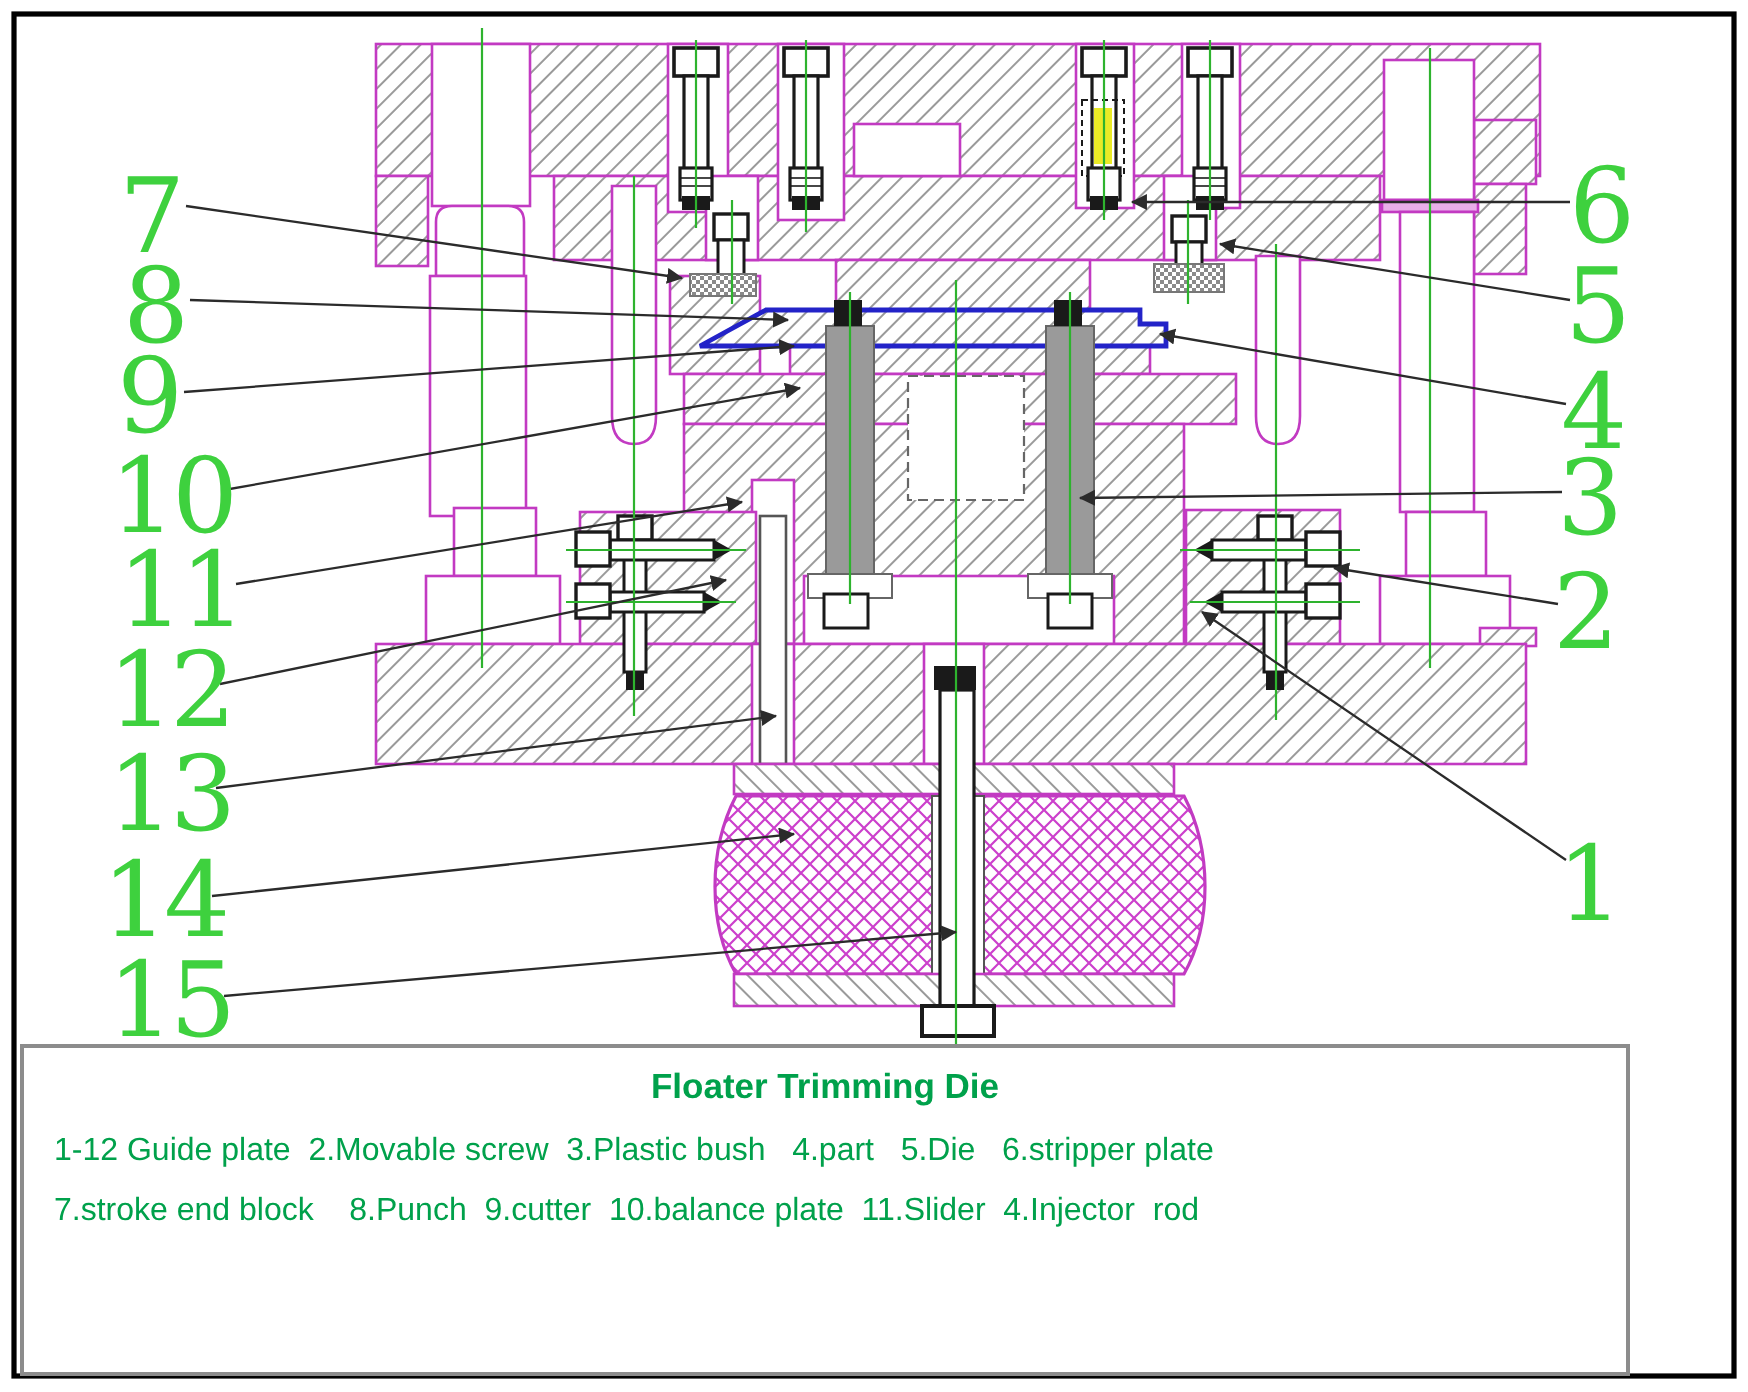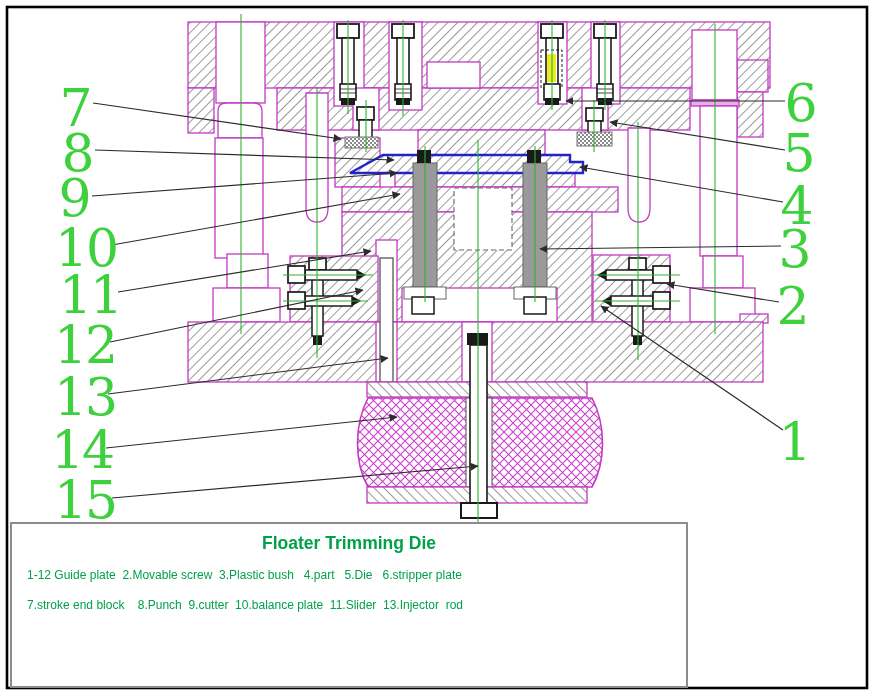--- a/index.html
+++ b/index.html
@@ -21,26 +21,26 @@
   .dash { stroke:#666; stroke-width:1.1; stroke-dasharray:5 3; fill:#fff; }
   .ydash{ stroke: var(--bolt-dark); stroke-width:1; stroke-dasharray:3 2; fill:none; }
   .yfill{ fill: var(--highlight-yellow); opacity:.85; stroke:none; }
   .thread { stroke: var(--bolt-dark); stroke-width:0.8; }
   .leader { stroke: var(--leader); stroke-width:1.15; fill:none; }
   .arrowhead { fill: var(--leader); }
   .callout { fill: var(--callout-green); font-family:"DejaVu Serif", serif;
              font-size:52px; text-anchor:middle; letter-spacing:-2px; }
   .frame { fill:none; stroke:#000; stroke-width:2.6; }
 
-  .caption { position:absolute; left:10px; top:522px; width:678px; height:166px;
+  .caption { position:absolute; left:10px; top:522px; width:805px; height:166px;
              box-sizing:border-box; border:2px solid #8c8c8c; background:#fff; }
   .cap-title { margin-top:9px; text-align:center; font-weight:bold; font-size:17.5px;
                color: var(--text-green); }
   .cap-lines { margin-top:7px; padding:0 15px; }
-  .legend-line { font-size:12px; line-height:29.5px; color: var(--text-green);
+  .legend-line { font-size:16px; line-height:29.5px; color: var(--text-green);
                  white-space:pre-wrap; }
 </style>
 </head>
 <body>
 
 <div class="stage">
 <svg width="874" height="696" viewBox="0 0 874 696">
   <defs>
     <pattern id="h1" width="7" height="7" patternUnits="userSpaceOnUse" patternTransform="rotate(-45)">
       <rect width="7" height="7" fill="#fff"></rect>
@@ -296,16 +296,16 @@
         <text x="792" y="324" class="callout">2</text>
         <line x1="783" y1="430" x2="601" y2="306" class="leader" marker-end="url(#arrow)"></line>
         <text x="794" y="460" class="callout">1</text>
       </g>
 </svg>
 
 <div class="caption">
   <div class="cap-title">Floater Trimming Die</div>
   <div class="cap-lines" id="legend">
         <div class="legend-line">1-12 Guide plate  2.Movable screw  3.Plastic bush   4.part   5.Die   6.stripper plate</div>
-        <div class="legend-line">7.stroke end block    8.Punch  9.cutter  10.balance plate  11.Slider  13.Injector  rod</div>
+        <div class="legend-line">7.stroke end block    8.Punch  9.cutter  10.balance plate  11.Slider  4.Injector  rod</div>
       </div>
 </div>
 </div>
 
 </body></html>

